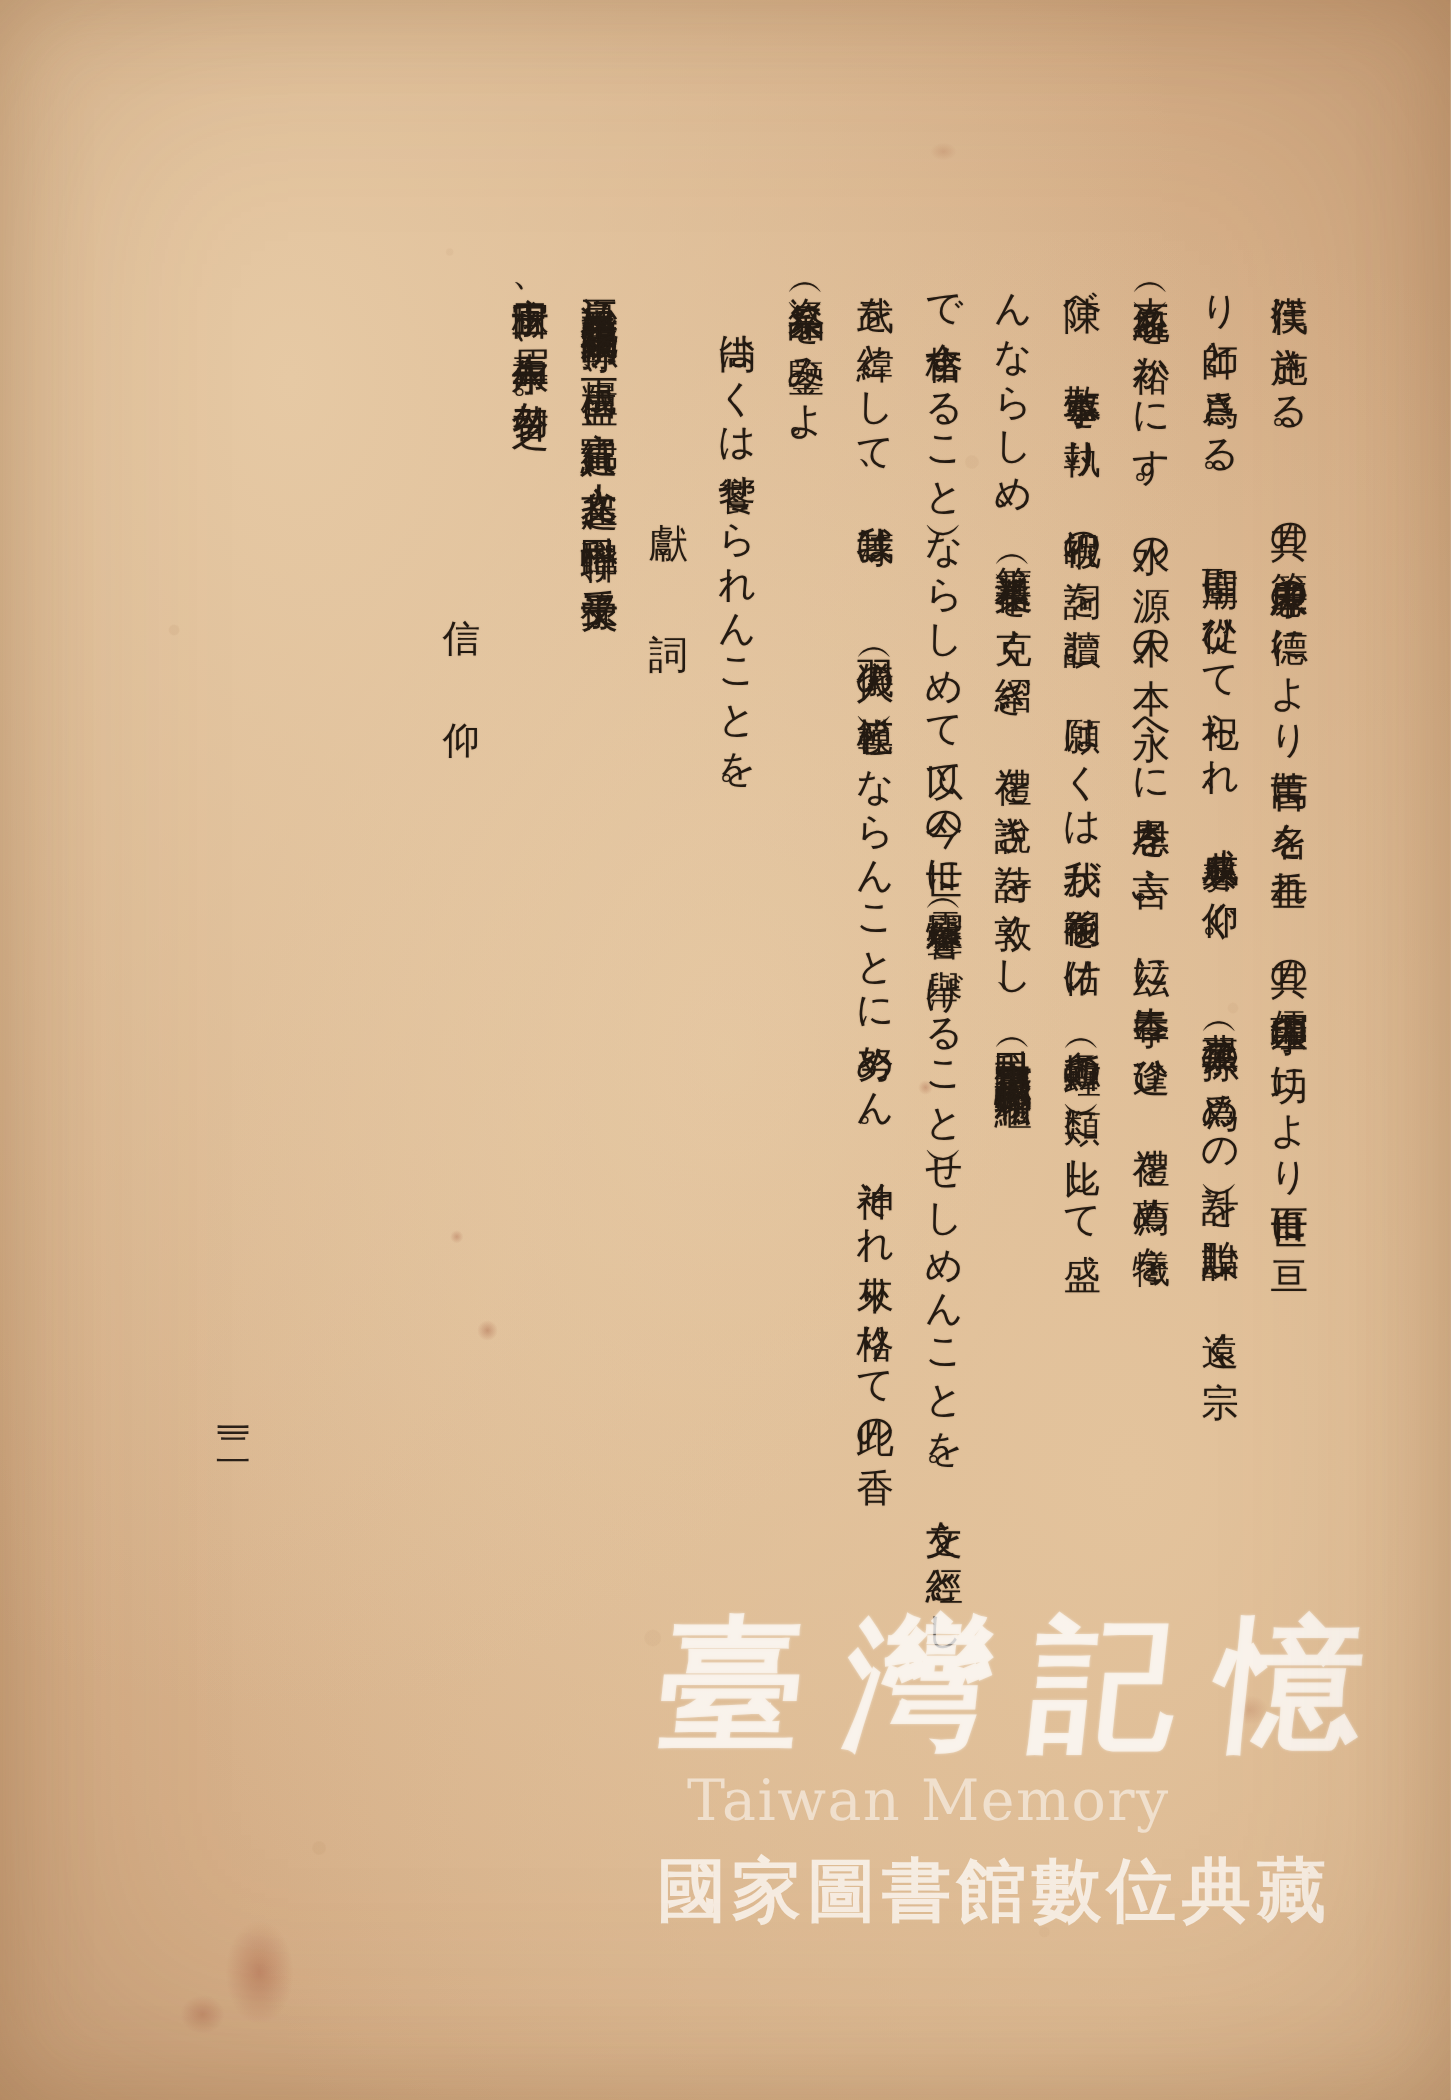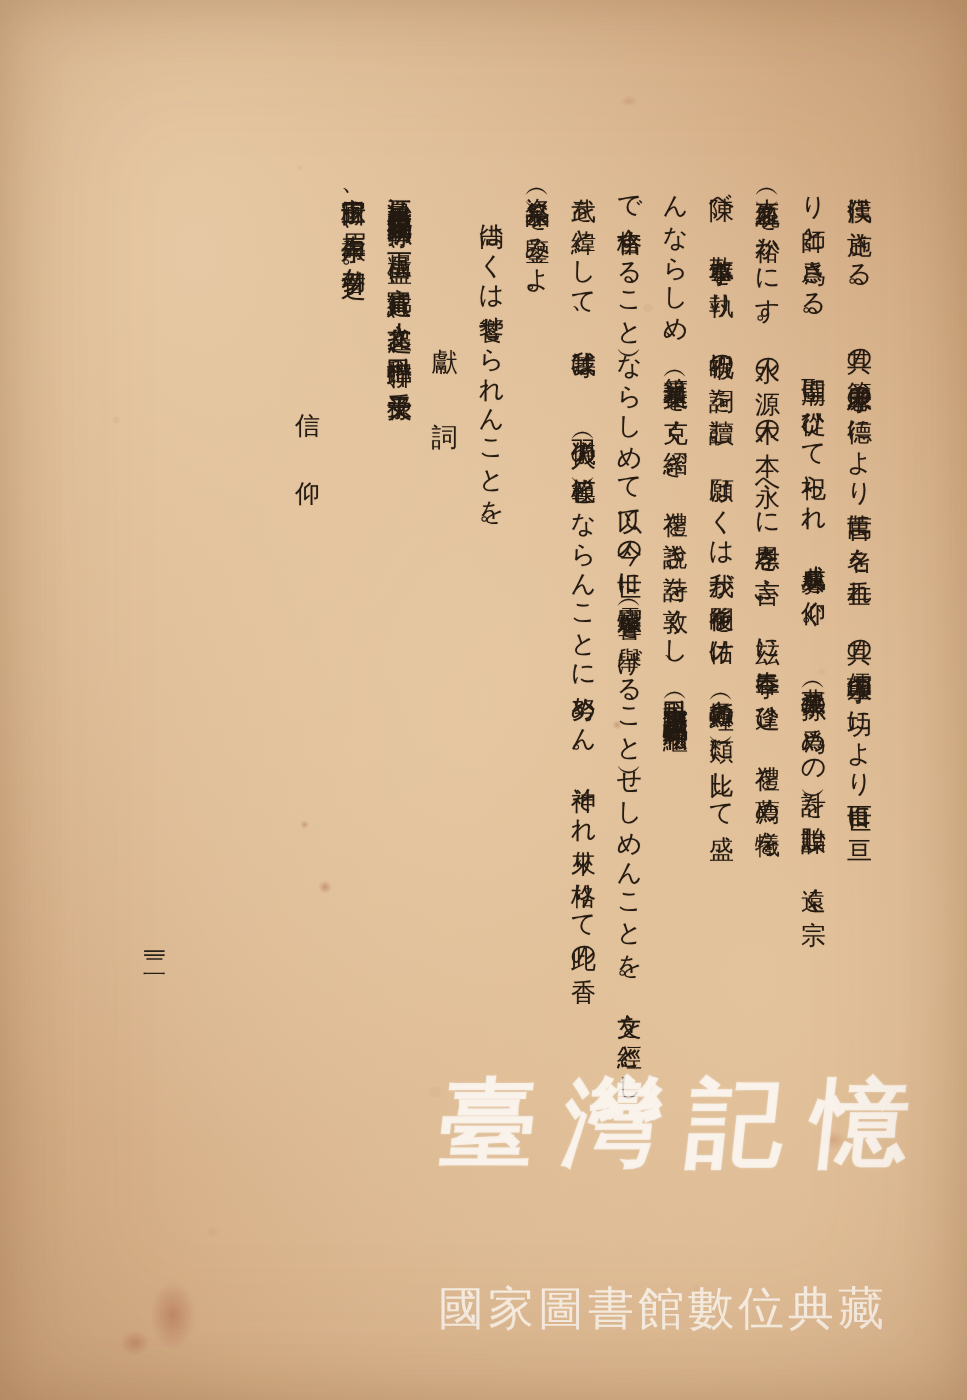--- a/index.html
+++ b/index.html
@@ -143,22 +143,21 @@
   }
   .wm-lib {
     position: absolute;
     left: 8px;
     top: 170px;
     font-size: 46px;
     font-family: "DejaVu Serif", "Liberation Serif", serif;
     color: rgba(255,255,255,0.72);
     letter-spacing: 4px;
     white-space: nowrap;
-    font-weight: normal;
-    margin-top: 48px;
+    font-weight: bold;
   }
 </style>
 </head>
 <body>
 
 <div id="page">
 
   <div class="grain"></div>
 
   <div class="foxing f1"></div>
@@ -182,17 +181,18 @@
     <div class="col title-col">獻　詞</div>
     <div class="col">江夏始祖考妣合工祝賜爾嗣孫等、丁糧昌盛、富貴綿延、人文雀起、科甲蟬聯、受祿于天、</div>
     <div class="col">宜稼于田、眉壽永年、勿替引之。</div>
     <div class="col sub-col">信　仰</div>
   </div>
 
   <div class="page-number">一二一</div>
 
   <div class="watermark">
     <div class="wm-cjk">臺灣記憶</div>
+    <div class="wm-en">Taiwan Memory</div>
     <div class="wm-lib">國家圖書館數位典藏</div>
   </div>
 
   <div class="edge-shade"></div>
 </div>
 
 </body></html>

